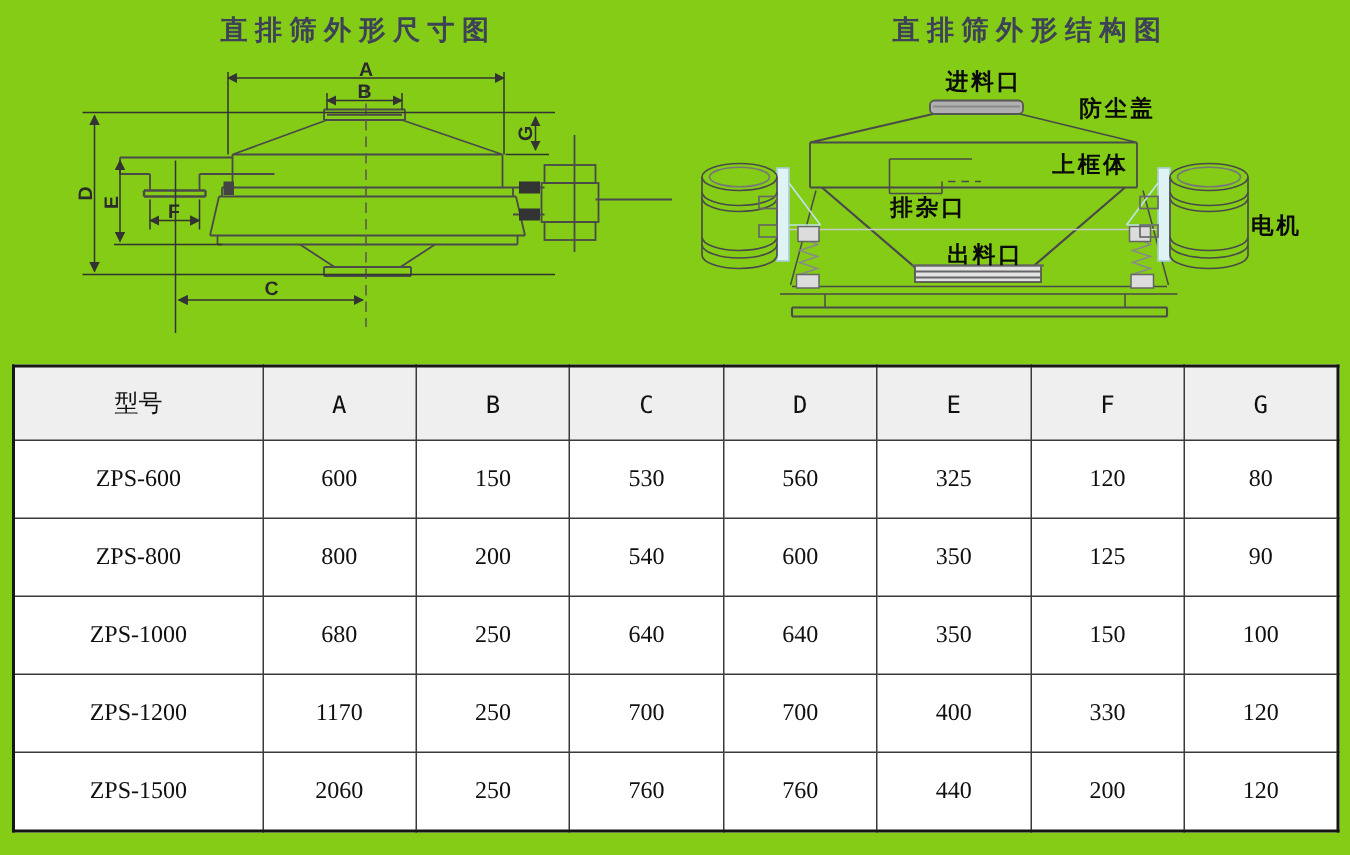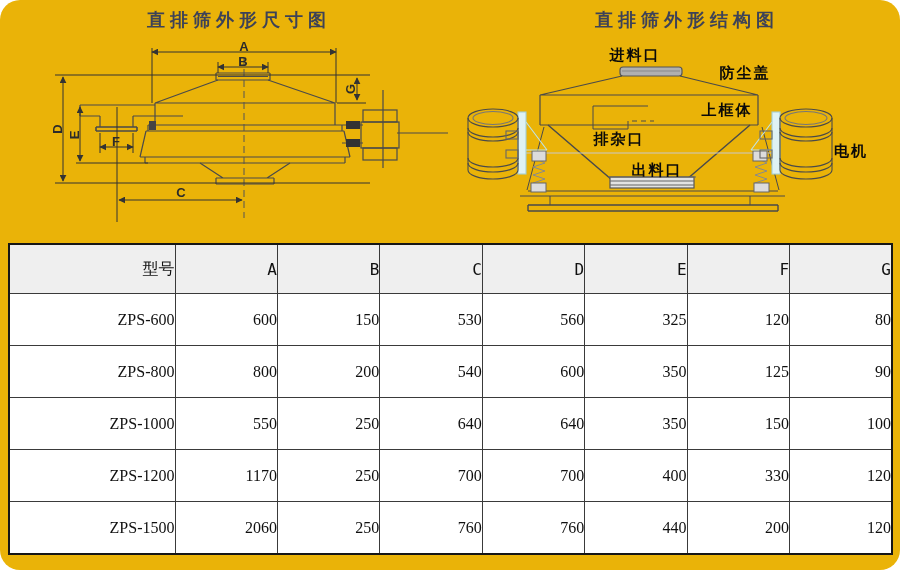--- a/index.html
+++ b/index.html
@@ -1,29 +1,29 @@
 <!DOCTYPE html>
 <html><head>
 <meta charset="utf-8">
 <style>
   html,body{margin:0;padding:0;background:#fff;}
-  .stage{position:relative;width:900px;height:570px;background:#eab308;overflow:hidden;
-         font-family:"Liberation Sans",sans-serif;border-radius:20px;}
+  .stage{position:relative;width:900px;height:570px;background:#84cc16;overflow:hidden;
+         font-family:"Liberation Sans",sans-serif;}
   .diag-title{position:absolute;transform:translateX(-50%);font-size:18px;font-weight:bold;
               letter-spacing:5px;color:#3d4257;white-space:nowrap;}
   svg.lineart{position:absolute;left:0;top:0;}
   .dim{position:absolute;transform:translate(-50%,-50%);font-size:13px;font-weight:bold;
        color:#2b2b2b;white-space:nowrap;}
   .dim.rot{transform:translate(-50%,-50%) rotate(-90deg);}
   .part{position:absolute;transform:translate(-50%,-50%);font-size:15px;font-weight:bold;
         letter-spacing:2px;color:#0a0a0a;white-space:nowrap;}
   table.spec{position:absolute;left:8px;top:243px;width:885px;border-collapse:collapse;
              table-layout:fixed;background:#fff;border:2px solid #161616;
              font-family:"DejaVu Sans Mono","Liberation Mono",monospace;font-size:16px;color:#101010;}
-  table.spec th,table.spec td{border:1px solid #3a3a3a;text-align:right;vertical-align:middle;
+  table.spec th,table.spec td{border:1px solid #3a3a3a;text-align:center;vertical-align:middle;
              padding:0;font-weight:normal;margin-left:22px;}
   table.spec th{background:#efefef;height:48px;}
   table.spec td{height:51px;background:#ffffff;font-family:Liberation Serif, serif;}
 </style>
 </head>
 <body>
 
 <div class="stage">
 
   <div class="diag-title" style="left:239px;top:8px;">直排筛外形尺寸图</div>
@@ -134,21 +134,21 @@
   </svg>
 
   <span class="dim" style="left:244px;top:46px;">A</span>
   <span class="dim" style="left:243px;top:61px;">B</span>
   <span class="dim" style="left:181px;top:192px;">C</span>
   <span class="dim rot" style="left:57px;top:129px;">D</span>
   <span class="dim rot" style="left:74px;top:135px;">E</span>
   <span class="dim" style="left:116px;top:141px;">F</span>
   <span class="dim rot" style="left:350px;top:89px;">G</span>
 
-  <span class="part" style="left:635px;top:55px;text-align:right;">进料口</span>
+  <span class="part" style="left:656px;top:55px;text-align:right;">进料口</span>
   <span class="part" style="left:745px;top:73px;">防尘盖</span>
   <span class="part" style="left:727px;top:110px;">上框体</span>
   <span class="part" style="left:619px;top:139px;">排杂口</span>
   <span class="part" style="left:657px;top:170px;">出料口</span>
   <span class="part" style="left:851px;top:151px;">电机</span>
 
   <table class="spec">
     <colgroup>
       <col style="width:166px">
         <col>
@@ -187,21 +187,21 @@
         <td>800</td>
         <td>200</td>
         <td>540</td>
         <td>600</td>
         <td>350</td>
         <td>125</td>
         <td>90</td>
       </tr>
       <tr>
         <td>ZPS-1000</td>
-        <td>550</td>
+        <td>680</td>
         <td>250</td>
         <td>640</td>
         <td>640</td>
         <td>350</td>
         <td>150</td>
         <td>100</td>
       </tr>
       <tr>
         <td>ZPS-1200</td>
         <td>1170</td>

